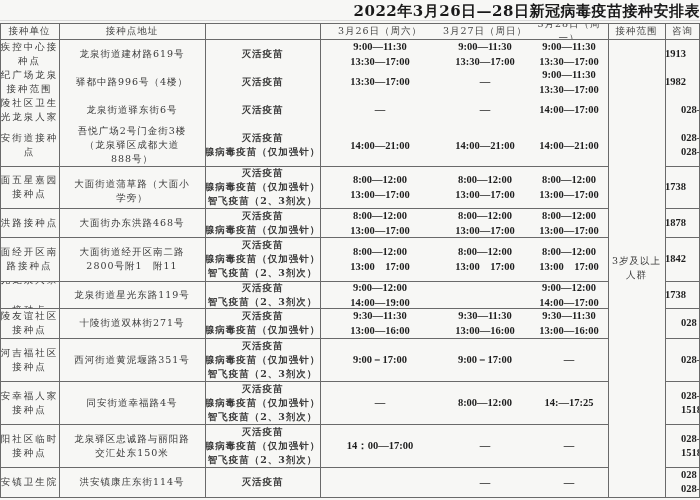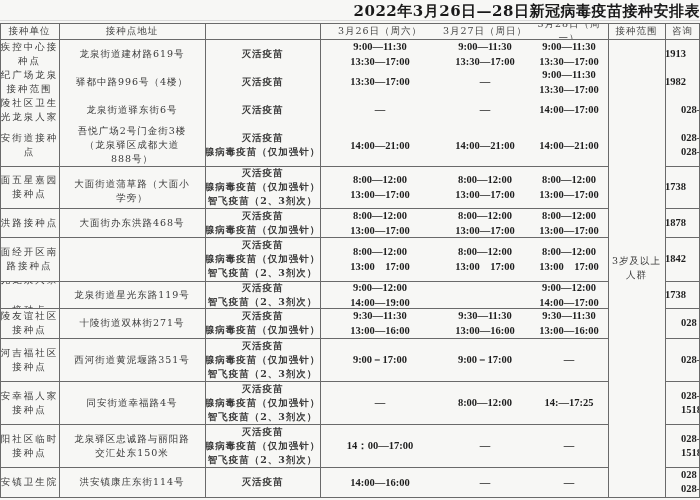--- a/index.html
+++ b/index.html
@@ -180,20 +180,24 @@
       <span class="line">8:00—12:00</span>
       <span class="line">13:00—17:00</span>
     </div>
     <div class="cell phone center" style="left: 665px; width: 35px; top: 185px; height: 29px;">
       <span class="line">1878</span>
     </div>
     <div class="cell unit" style="left: 0px; width: 59px; top: 214px; height: 44px;">
       <span class="line">面经开区南</span>
       <span class="line">路接种点</span>
     </div>
+    <div class="cell addr" style="left: 59px; width: 146px; top: 214px; height: 44px;">
+      <span class="line">大面街道经开区南二路</span>
+      <span class="line">2800号附1　附11</span>
+    </div>
     <div class="cell vac" style="left: 205px; width: 115px; top: 214px; height: 44px;">
       <span class="line">灭活疫苗</span>
       <span class="line">腺病毒疫苗（仅加强针）</span>
       <span class="line">智飞疫苗（2、3剂次）</span>
     </div>
     <div class="cell time" style="left: 320px; width: 120px; top: 214px; height: 44px;">
       <span class="line">8:00—12:00</span>
       <span class="line">13:00　17:00</span>
     </div>
     <div class="cell time" style="left: 440px; width: 90px; top: 214px; height: 44px;">
@@ -332,23 +336,20 @@
       <span class="line">1518</span>
     </div>
     <div class="cell unit" style="left: 0px; width: 59px; top: 444px; height: 30px;">
       <span class="line">安镇卫生院</span>
     </div>
     <div class="cell addr" style="left: 59px; width: 146px; top: 444px; height: 30px;">
       <span class="line">洪安镇康庄东街114号</span>
     </div>
     <div class="cell vac" style="left: 205px; width: 115px; top: 444px; height: 30px;">
       <span class="line">灭活疫苗</span>
-    </div>
-    <div class="cell time" style="left: 320px; width: 120px; top: 444px; height: 30px;">
-      <span class="line">14:00—16:00</span>
     </div>
     <div class="cell time" style="left: 440px; width: 90px; top: 444px; height: 30px;">
       <span class="line">—</span>
     </div>
     <div class="cell time" style="left: 530px; width: 78px; top: 444px; height: 30px;">
       <span class="line">—</span>
     </div>
     <div class="cell phone" style="left: 665px; width: 35px; top: 444px; height: 30px;">
       <span class="line">028</span>
       <span class="line">028—</span>

